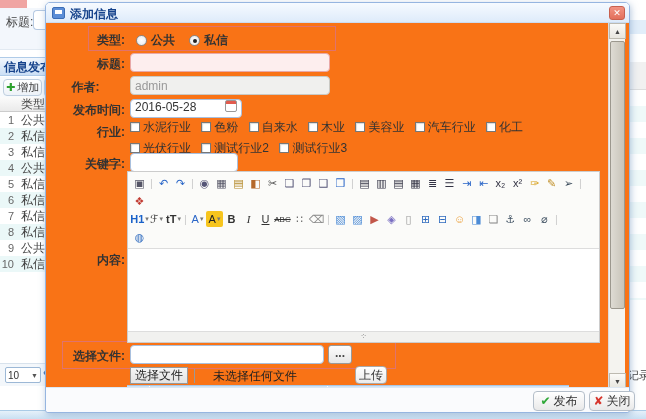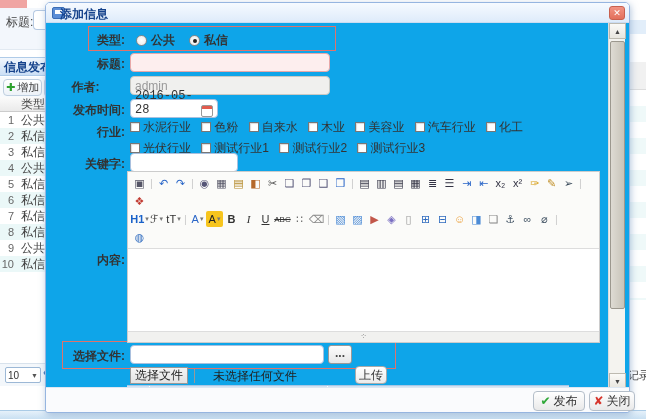--- a/index.html
+++ b/index.html
@@ -32,41 +32,41 @@
   
   .pg-right { position:absolute; left:627px; top:0; width:19px; height:419px; }
   .pg-right .r-rowsel { position:absolute; left:0; top:20px; width:19px; height:14px; background:#E2EEFA; }
   .pg-right .r-head { position:absolute; left:0; top:62px; width:19px; height:28px; background:#F1F1F1; border-bottom:1px solid #DDD; }
   .pg-right .r-stripes { position:absolute; left:0; top:90px; width:19px; height:210px; background:repeating-linear-gradient(#fff 0 16px, #EFF9F9 16px 32px); }
   .pg-right .r-rec { position:absolute; left:1px; top:368px; font-size:11px; color:#444; white-space:nowrap; }
 
   
   .dlg { position:absolute; left:45px; top:2px; width:585px; height:411px; background:#fff; border:1px solid #96B5E0; border-radius:5px 5px 3px 3px; box-shadow:1px 2px 7px rgba(110,145,190,.5); }
   .dlg-header { position:absolute; left:0; top:0; right:0; height:20px; background:linear-gradient(#F6FAFF,#DEEBFA); border-bottom:1px solid #CBDCF1; border-radius:4px 4px 0 0; }
-  .dlg-title { position:absolute; left:14px; top:3px; font-weight:bold; color:#15428B; }
+  .dlg-title { position:absolute; left:24px; top:3px; font-weight:bold; color:#15428B; }
   .dlg-icon { position:absolute; left:6px; top:4px; width:13px; height:12px; background:#5B8DD6; border:1px solid #3B6DB5; border-radius:2px; }
   .dlg-icon:before { content:""; position:absolute; left:2px; top:2px; width:7px; height:4px; background:#fff; }
   .dlg-close { position:absolute; right:4px; top:3px; width:16px; height:14px; background:linear-gradient(#F29382,#E2705C); border:1px solid #C8604E; border-radius:3px; color:#fff; font-size:9px; font-weight:bold; line-height:12px; text-align:center; cursor:pointer; }
-  .dlg-body { position:absolute; left:0; top:20px; right:0; height:366px; background:#0ea5e9; overflow:hidden; }
+  .dlg-body { position:absolute; left:0; top:20px; right:0; height:366px; background:#f97316; overflow:hidden; }
   .dlg-footer { position:absolute; left:0; bottom:0; right:0; height:25px; background:#FAFBFD; border-top:1px solid #DDE7F2; border-radius:0 0 3px 3px; }
 
   .flabel { position:absolute; left:0; width:79px; text-align:right; font-weight:bold; color:#333; white-space:nowrap; }
   .redbox { position:absolute; border:1px solid #E0736C; }
   .rb1 { left:42px; top:3px; width:248px; height:25px; }
   .rb2 { left:16px; top:318px; width:334px; height:28px; }
 
   .radio-group { position:absolute; left:90px; top:9px; display:flex; gap:14px; align-items:center; }
   .radio { display:flex; align-items:center; gap:4px; font-weight:bold; color:#333; }
   .rdot { width:11px; height:11px; border:1px solid #888; border-radius:50%; background:radial-gradient(#fff,#E8E8E8); position:relative; }
   .rdot.on:before { content:""; position:absolute; left:3px; top:3px; width:4px; height:4px; background:#222; border-radius:50%; }
 
   .tin { position:absolute; height:19px; border:1px solid #A9C0DE; border-radius:4px; background:#fff; font-family:inherit; font-size:12px; padding:0 4px; color:#333; }
   .in-title { left:84px; top:30px; width:200px; background:#FDEEEE; border-color:#E8A8A8; }
   .in-author { left:84px; top:53px; width:200px; background:#F0F0EE; border-color:#C9C9C4; color:#999; }
-  .in-date { left:84px; top:76px; width:88px; display:flex; align-items:flex-end;font-family:Liberation Mono, monospace; }
+  .in-date { left:84px; top:76px; width:112px; display:flex; align-items:flex-start; }
   .in-date .dval { flex:1; }
   .cal-ic { width:12px; height:12px; border:1px solid #999; background:linear-gradient(#E25B4E 0 3px, #fff 3px); border-radius:2px; }
   .in-keyword { left:84px; top:130px; width:108px; }
   .in-receiver { left:84px; top:322px; width:194px; }
   .browse-btn { position:absolute; left:282px; top:322px; width:24px; height:19px; background:linear-gradient(#FDFDFD,#E6E6E6); border:1px solid #999; border-radius:3px; text-align:center; line-height:14px; font-weight:bold; color:#444; }
 
   .checks { position:absolute; left:84px; top:94px; width:468px; line-height:20px; color:#333; }
   .chk { display:inline-flex; align-items:center; gap:3px; margin-right:7px; }
   .cbox { width:10px; height:10px; border:1px solid #777; background:#fff; display:inline-block; box-shadow:inset 1px 1px 1px rgba(0,0,0,.15); }
 
@@ -264,24 +264,20 @@
         <span class="chk">
           <span class="cbox"></span>
           <span>化工</span>
         </span>
       
         <span class="chk">
           <span class="cbox"></span>
           <span>光伏行业</span>
         </span>
       
-        <span class="chk">
-          <span class="cbox"></span>
-          <span>测试行业1</span>
-        </span>
       
         <span class="chk">
           <span class="cbox"></span>
           <span>测试行业2</span>
         </span>
       
         <span class="chk">
           <span class="cbox"></span>
           <span>测试行业3</span>
         </span>
@@ -326,21 +322,21 @@
             <span class="ed-sep">|</span>
           </div>
         <div class="ed-line">
 
         <span class="ed-ic" style="color: rgb(194, 59, 50);">❖</span>
           </div>
         <div class="ed-line">
 
         <span class="ed-ic" style="color: rgb(26, 98, 201); font-weight: bold;">H1<span class="ed-car">▾</span></span>
             <span class="ed-ic" style="color: rgb(51, 51, 51);">ℱ<span class="ed-car">▾</span></span>
-            <span class="ed-ic" style="color: rgb(51, 51, 51);">tT<span class="ed-car">▾</span></span>
+            <span class="ed-ic" style="color: rgb(51, 51, 51); font-weight: bold;">tT<span class="ed-car">▾</span></span>
             <span class="ed-sep">|</span>
             <span class="ed-ic" style="color: rgb(42, 102, 200);">A<span class="ed-car">▾</span></span>
             <span class="ed-ic icon-hl" style="color: rgb(34, 34, 34);">A<span class="ed-car">▾</span></span>
             <span class="ed-ic" style="color: rgb(51, 51, 51); font-weight: bold;">B</span>
             <span class="ed-ic" style="color: rgb(51, 51, 51); font-style: italic; font-family: &quot;Liberation Serif&quot;, serif;">I</span>
             <span class="ed-ic" style="color: rgb(51, 51, 51); text-decoration: underline;">U</span>
             <span class="ed-ic" style="color: rgb(51, 51, 51); text-decoration: line-through; font-size: 8px;">ABC</span>
             <span class="ed-ic" style="color: rgb(102, 102, 102);">∷</span>
             <span class="ed-ic" style="color: rgb(136, 136, 136);">⌫</span>
             <span class="ed-sep">|</span>

